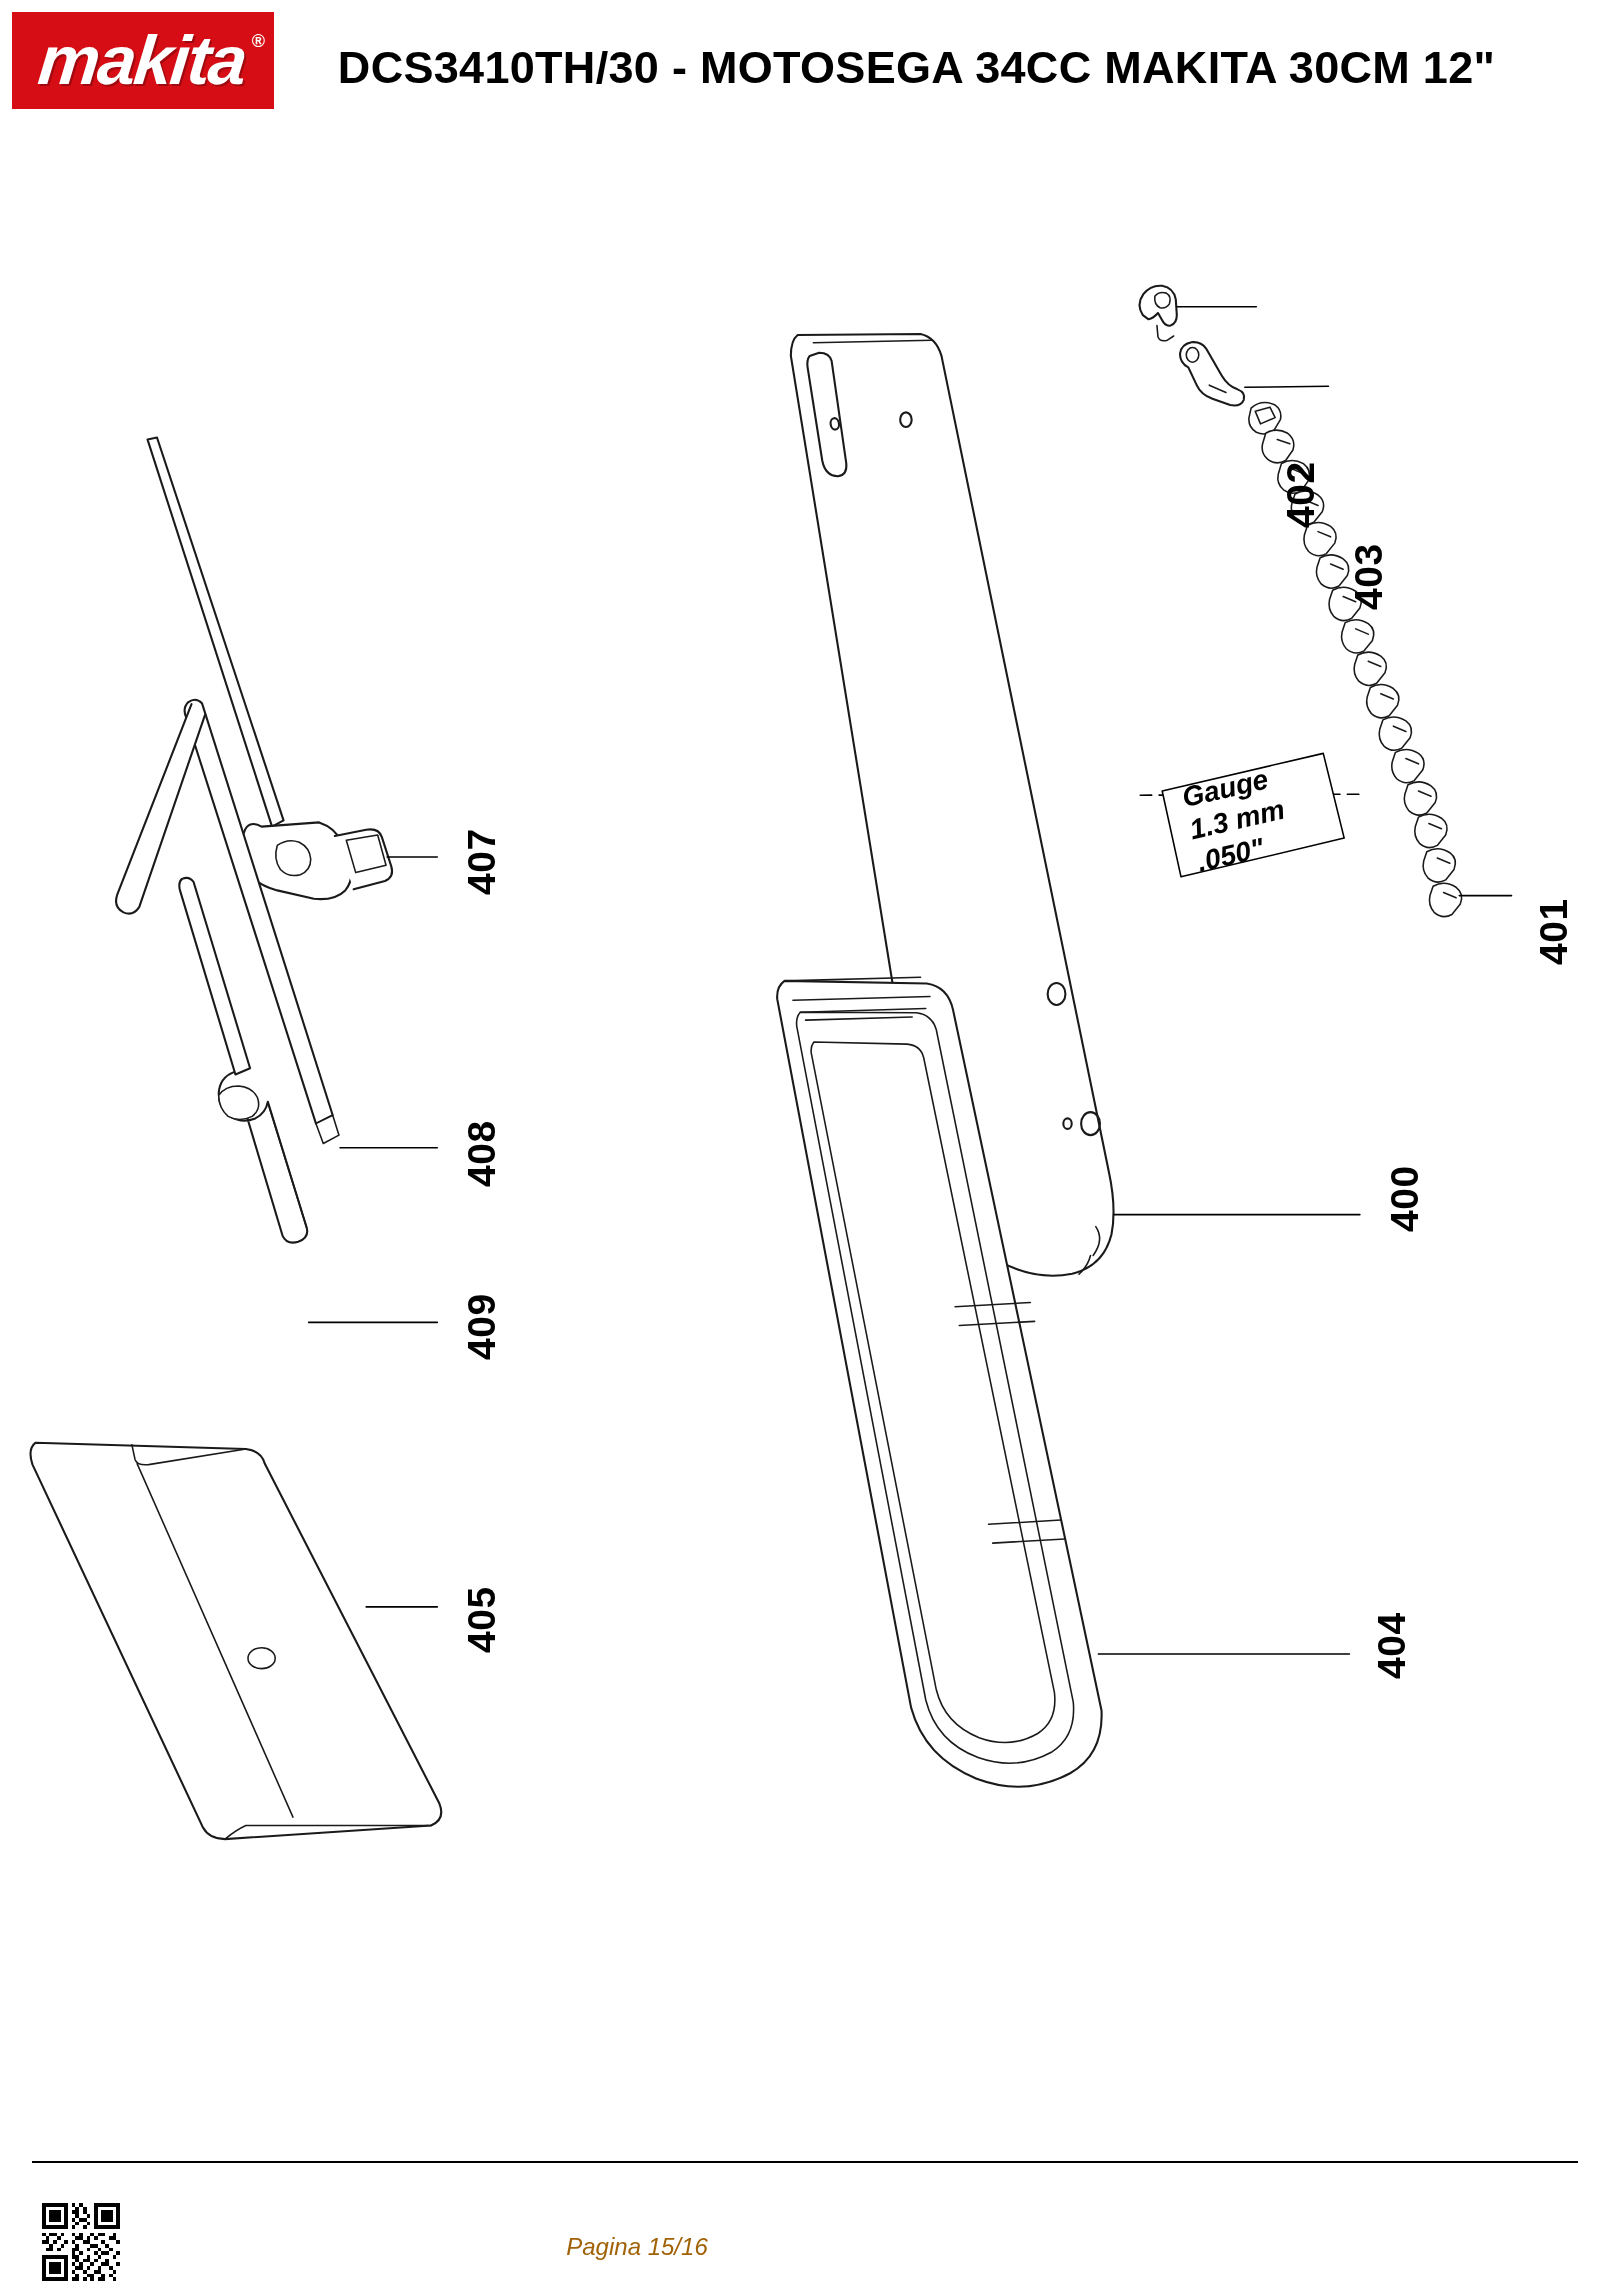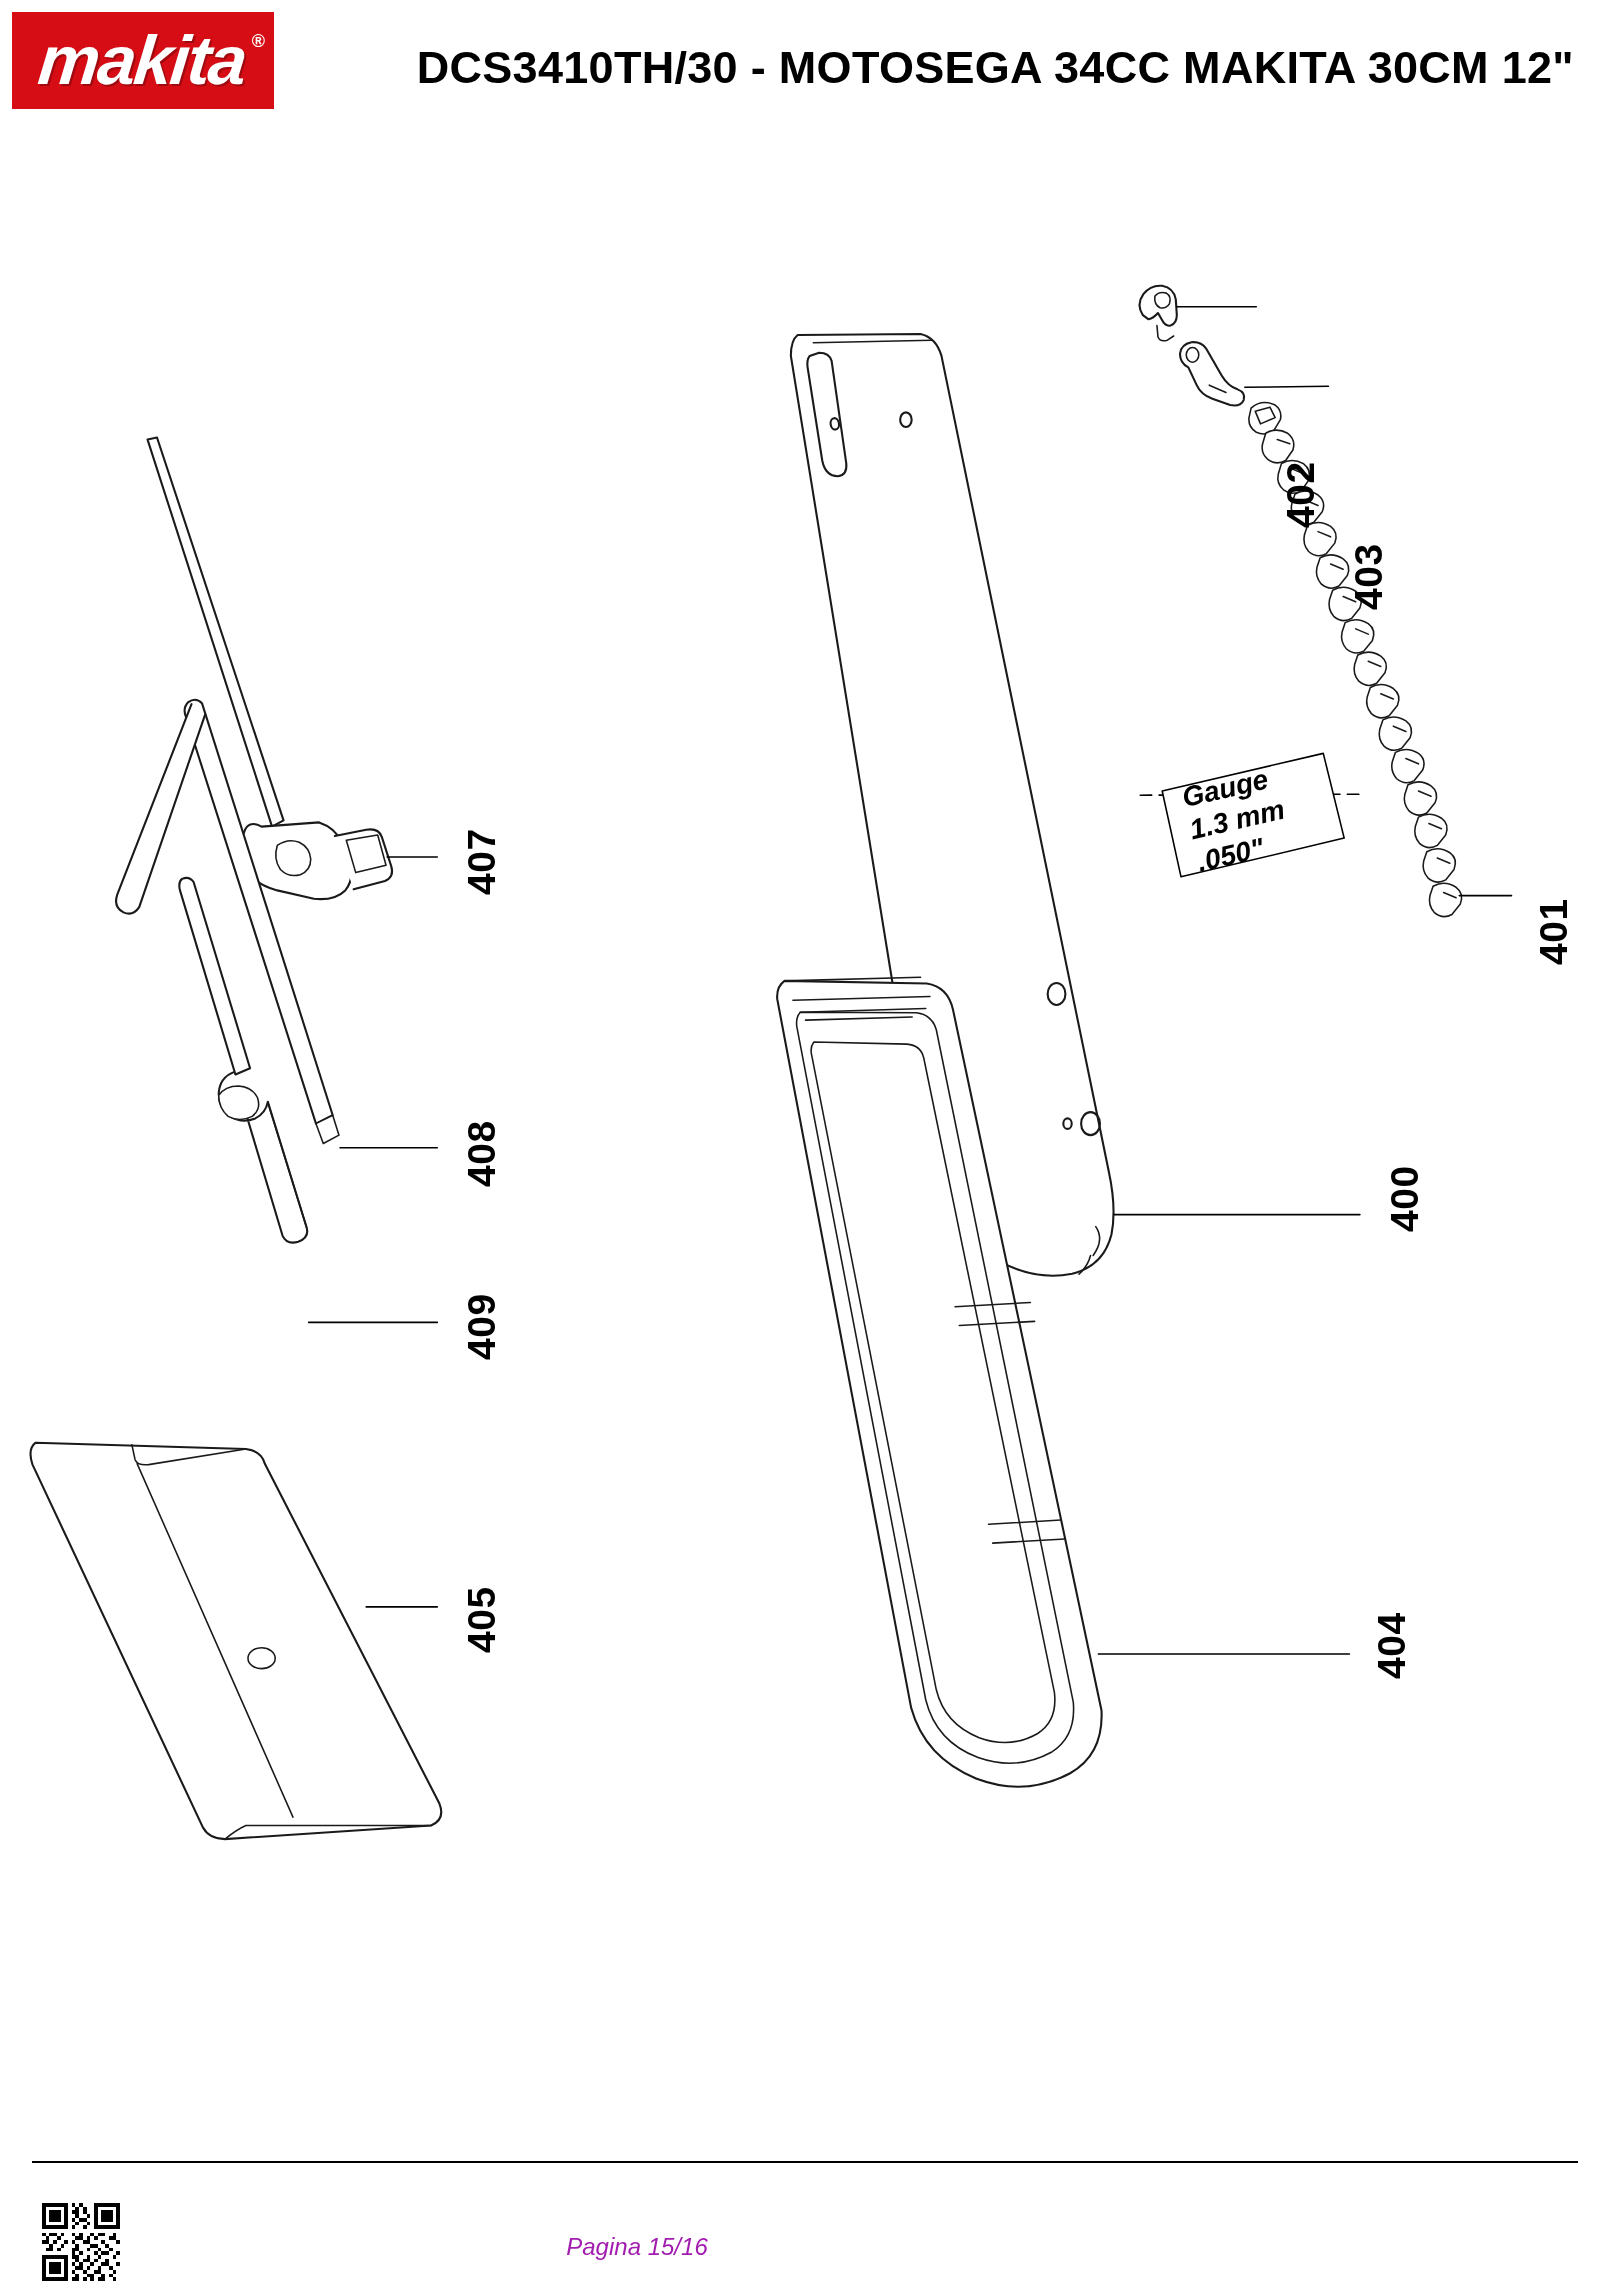--- a/index.html
+++ b/index.html
@@ -52,24 +52,24 @@
   .logo-reg {
     position: absolute;
     right: 8.4px;
     top: 19px;
     color: #ffffff;
     font-size: 18px;
     font-weight: bold;
   }
   .header-title {
     position: absolute;
-    left: 293px;
+    left: 276px;
     top: 42px;
     width: 1281px;
-    text-align: right;
+    text-align: center;
     font-size: 45px;
     font-weight: bold;
     letter-spacing: 0.3px;
     color: #000000;
     white-space: nowrap;
   }
 
   
   .drawing {
     position: absolute;
@@ -126,21 +126,21 @@
   }
   .qr svg { display: block; }
   .footer-page {
     position: absolute;
     left: 0;
     top: 2233px;
     width: 1274px;
     text-align: center;
     font-size: 24px;
     font-style: italic;
-    color: #a21caf;
+    color: #a16207;
   }
 </style>
 </head>
 <body>
 
 <div class="page">
 
   <div class="header">
     <div class="logo">
       <span class="logo-text">makita</span>

